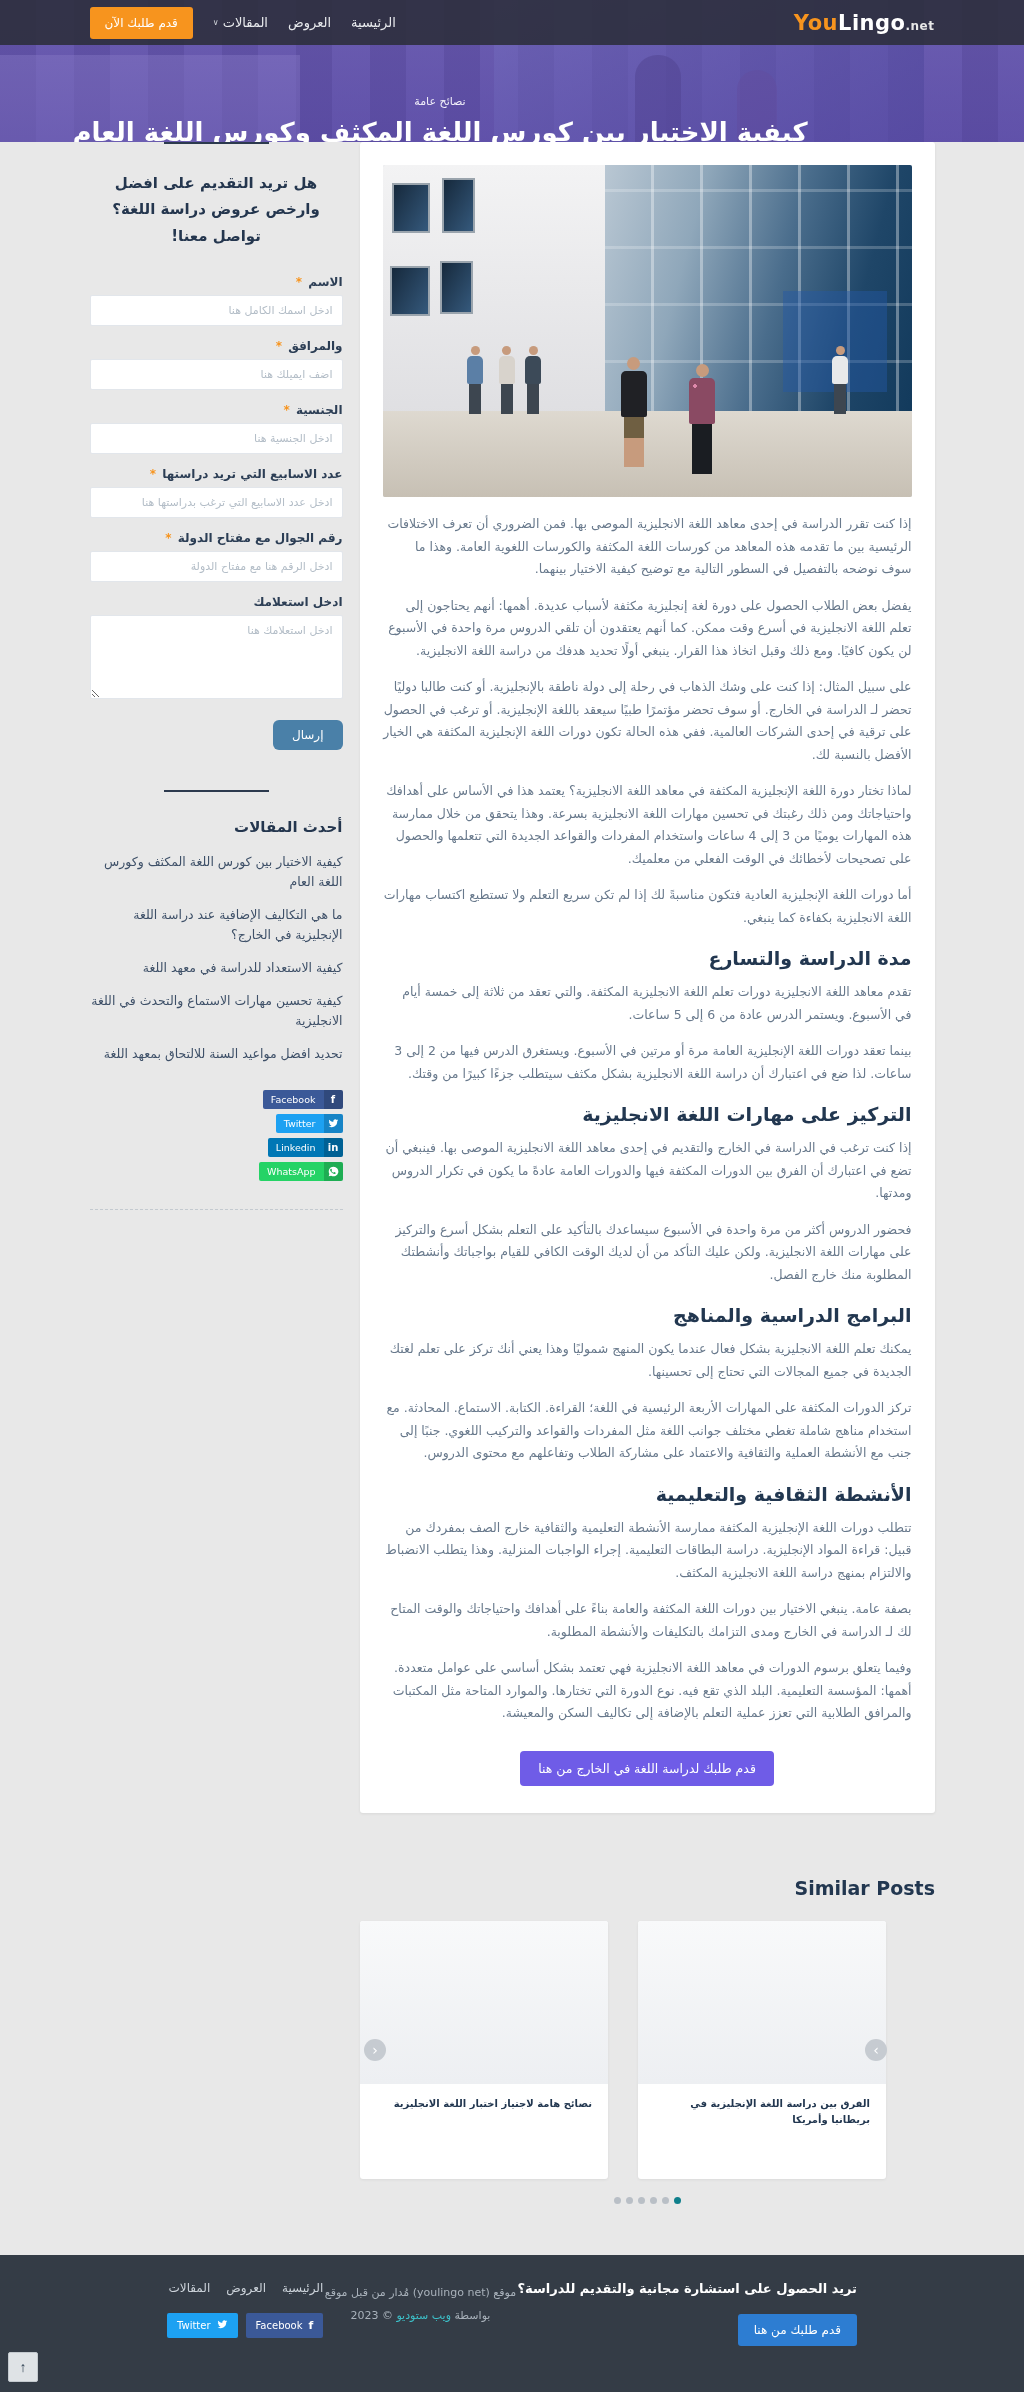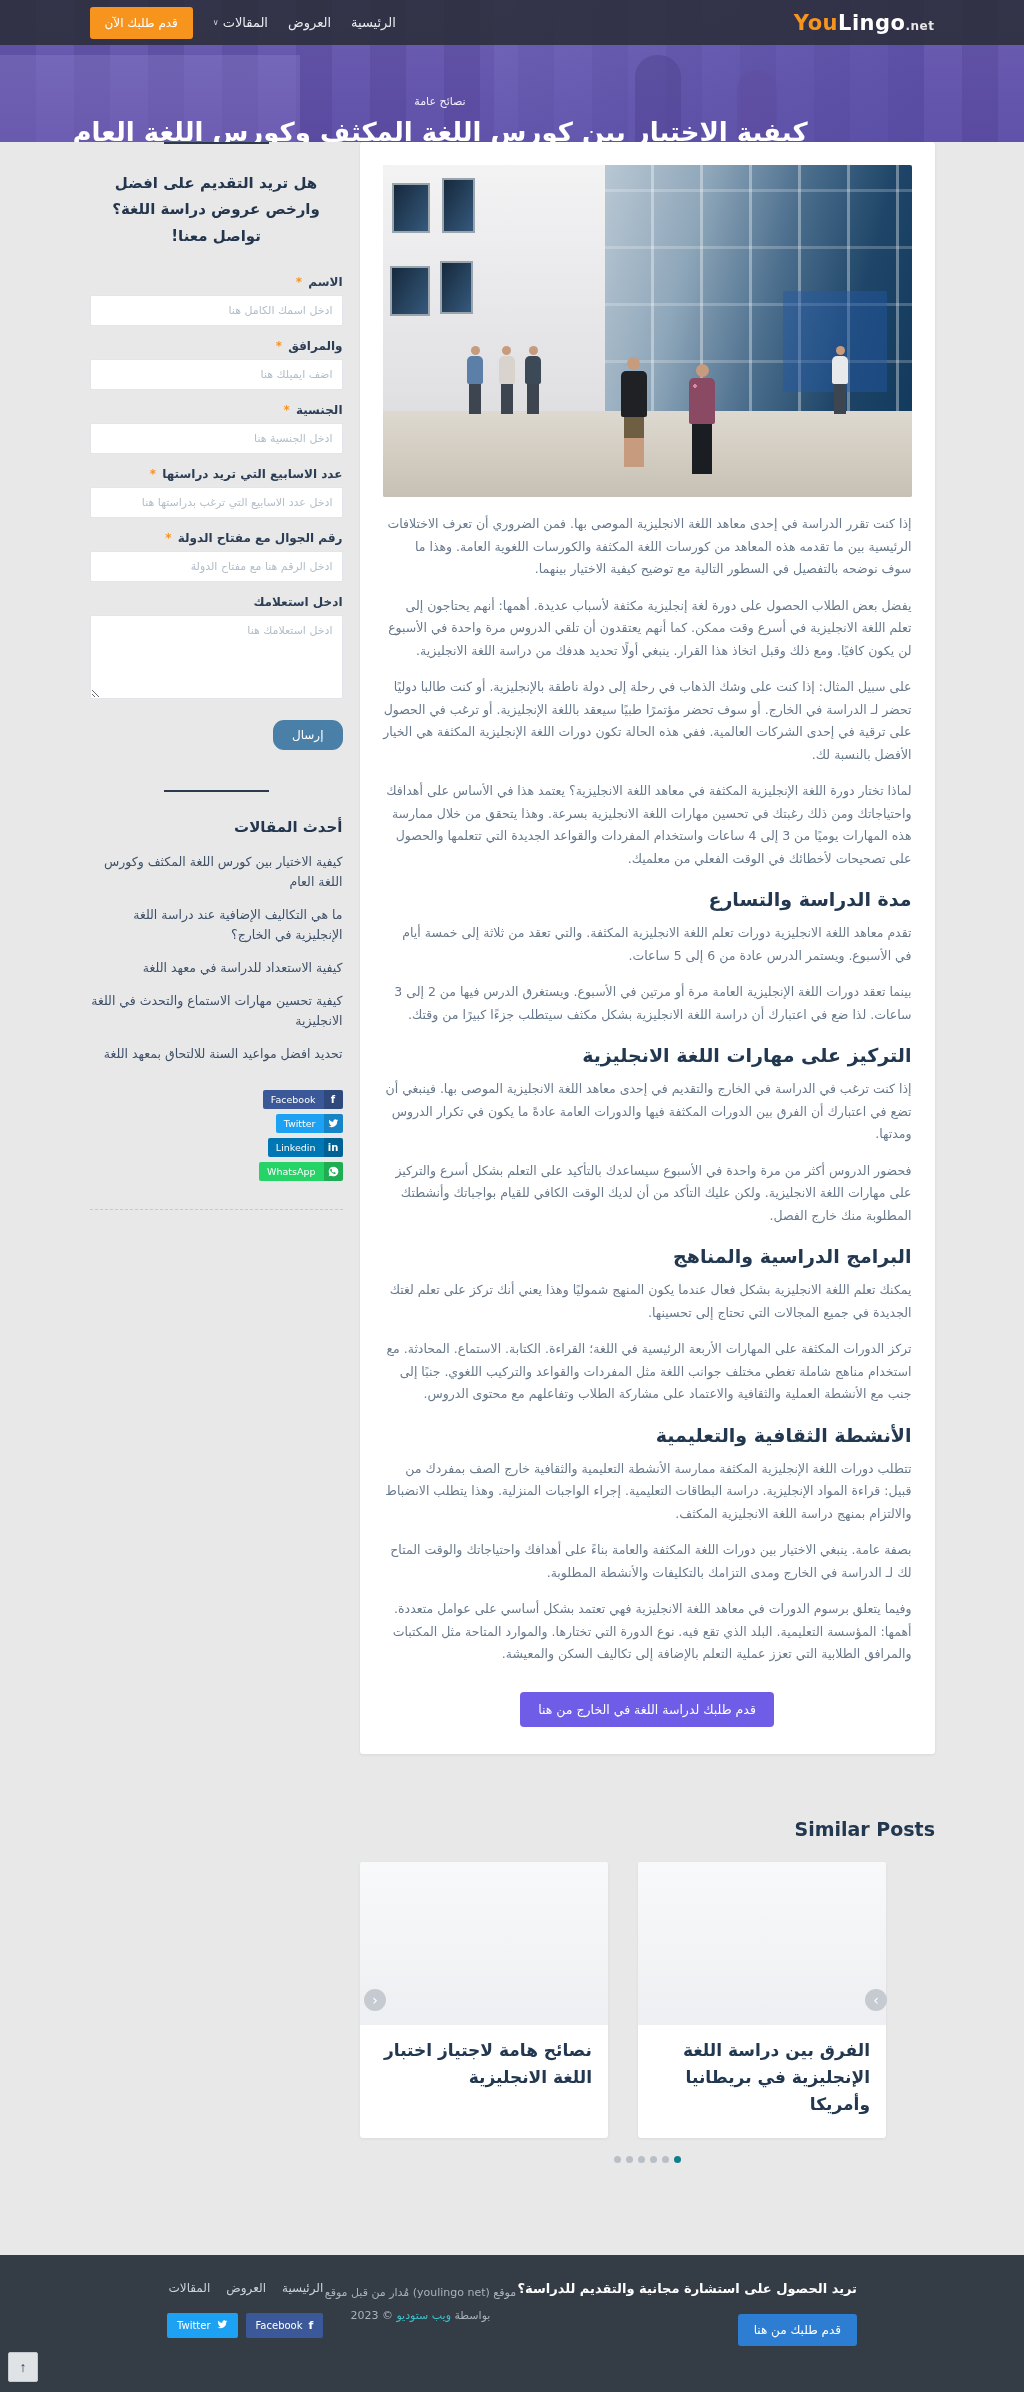--- a/index.html
+++ b/index.html
@@ -42,21 +42,21 @@
   .sidebar { width:253px; flex:none; padding-top:0; }
   .widget-line { width:105px; height:2px; background:#2c3a4e; margin:0 auto 26px; }
   .form-heading { color:#24364e; font-weight:bold; font-size:15px; text-align:center; line-height:1.75; margin:0 0 26px; }
   .fgroup { margin-bottom:13px; }
   .fgroup label { display:block; color:#2c3e55; font-size:12px; font-weight:bold; margin-bottom:6px; text-align:right; }
   .req { color:#F7941E; margin-right:2px; }
   .fgroup input, .fgroup textarea { width:100%; background:#fff; border:1px solid #e2e6eb; border-radius:2px;
       padding:8px 9px; font-size:11px; font-family:inherit; color:#41505f; }
   .fgroup input::placeholder, .fgroup textarea::placeholder { color:#b3bdc7; }
   .fgroup textarea { height:84px; resize:vertical; }
-  .submit-btn { background:#4A80A8; color:#fff; border:none; padding:8px 19px; font-size:12px; border-radius:11px;
+  .submit-btn { background:#4A80A8; color:#fff; border:none; padding:8px 19px; font-size:12px; border-radius:6px;
       font-family:inherit; cursor:pointer; margin-top:4px; }
   .recent { margin-top:40px; }
   .recent-heading { text-align:right; color:#24364e; font-size:15px; font-weight:bold; margin:0 0 16px; }
   .recent-item { display:block; color:#3e5068; font-size:12.5px; line-height:1.6; margin-bottom:13px;
       text-decoration:none; text-align:right; cursor:pointer; }
   .share { margin-top:26px; display:flex; flex-direction:column; align-items:flex-start; gap:5px; }
   .share-btn { display:flex; direction:ltr; align-items:stretch; color:#fff; font-size:9.5px; border-radius:2px;
       overflow:hidden; cursor:pointer; border:none; padding:0; font-family:inherit; }
   .share-label { padding:4px 8px; }
   .share-icn { width:19px; display:flex; align-items:center; justify-content:center; background:rgba(0,0,0,.18);
@@ -102,21 +102,21 @@
   .cta-btn { display:block; margin:26px auto 4px; width:max-content; background:#6F5CE7; color:#fff; font-size:12.5px;
       padding:10px 18px; border-radius:4px; border:none; font-family:inherit; cursor:pointer; }
 
   
   .similar { width:575px; flex:none; align-self:flex-start; margin:64px 89px 0 0; }
   .similar-heading { text-align:right; color:#223750; font-size:19px; font-weight:bold; margin:0 0 22px; direction:ltr; }
   .cards { position:relative; display:flex; gap:30px; padding-right:49px; }
   .card { background:#fff; width:248px; border-radius:3px; overflow:hidden; box-shadow:0 1px 3px rgba(0,0,0,.06);
       min-height:258px; cursor:pointer; }
   .card-img { height:163px; background:linear-gradient(#f8f9fa,#edeff2); }
-  .card-title { padding:12px 16px 20px; color:#223750; font-size:17px; font-weight:bold; line-height:1.6; text-align:right; }
+  .card-title { padding:12px 16px 20px; color:#223750; font-size:10px; font-weight:bold; line-height:1.6; text-align:right; }
   .arrow { position:absolute; top:50%; transform:translateY(-50%); width:22px; height:22px; border-radius:50%;
       background:#c6cbd1; color:#fff; display:flex; align-items:center; justify-content:center; font-size:14px;
       border:none; cursor:pointer; font-family:inherit; z-index:2; }
   .arrow-left  { left:4px; }
   .arrow-right { right:48px; }
   .dots { display:flex; direction:ltr; gap:5px; justify-content:center; margin-top:18px; }
   .dot { width:7px; height:7px; border-radius:50%; background:#b9bfc6; cursor:pointer; }
   .dot.active { background:#0F7F8B; }
 
   
@@ -224,20 +224,21 @@
             <div class="legs"></div>
           </div>
       </div>
 
       <div class="article-body">
         <p>إذا كنت تقرر الدراسة في إحدى معاهد اللغة الانجليزية الموصى بها. فمن الضروري أن تعرف الاختلافات الرئيسية بين ما تقدمه هذه المعاهد من كورسات اللغة المكثفة والكورسات اللغوية العامة. وهذا ما سوف نوضحه بالتفصيل في السطور التالية مع توضيح كيفية الاختيار بينهما.</p>
         <p>يفضل بعض الطلاب الحصول على دورة لغة إنجليزية مكثفة لأسباب عديدة. أهمها: أنهم يحتاجون إلى تعلم اللغة الانجليزية في أسرع وقت ممكن. كما أنهم يعتقدون أن تلقي الدروس مرة واحدة في الأسبوع لن يكون كافيًا. ومع ذلك وقبل اتخاذ هذا القرار. ينبغي أولًا تحديد هدفك من دراسة اللغة الانجليزية.</p>
         <p>على سبيل المثال: إذا كنت على وشك الذهاب في رحلة إلى دولة ناطقة بالإنجليزية. أو كنت طالبا دوليًا تحضر لـ الدراسة في الخارج. أو سوف تحضر مؤتمرًا طبيًا سيعقد باللغة الإنجليزية. أو ترغب في الحصول على ترقية في إحدى الشركات العالمية. ففي هذه الحالة تكون دورات اللغة الإنجليزية المكثفة هي الخيار الأفضل بالنسبة لك.</p>
 
         <p>لماذا تختار دورة اللغة الإنجليزية المكثفة في معاهد اللغة الانجليزية؟ يعتمد هذا في الأساس على أهدافك واحتياجاتك ومن ذلك رغبتك في تحسين مهارات اللغة الانجليزية بسرعة. وهذا يتحقق من خلال ممارسة هذه المهارات يوميًا من 3 إلى 4 ساعات واستخدام المفردات والقواعد الجديدة التي تتعلمها والحصول على تصحيحات لأخطائك في الوقت الفعلي من معلميك.</p>
+        <p>أما دورات اللغة الإنجليزية العادية فتكون مناسبةً لك إذا لم تكن سريع التعلم ولا تستطيع اكتساب مهارات اللغة الانجليزية بكفاءة كما ينبغي.</p>
 
         <h2>مدة الدراسة والتسارع</h2>
         <p>تقدم معاهد اللغة الانجليزية دورات تعلم اللغة الانجليزية المكثفة. والتي تعقد من ثلاثة إلى خمسة أيام في الأسبوع. ويستمر الدرس عادة من 6 إلى 5 ساعات.</p>
         <p>بينما تعقد دورات اللغة الإنجليزية العامة مرة أو مرتين في الأسبوع. ويستغرق الدرس فيها من 2 إلى 3 ساعات. لذا ضع في اعتبارك أن دراسة اللغة الانجليزية بشكل مكثف سيتطلب جزءًا كبيرًا من وقتك.</p>
 
         <h2>التركيز على مهارات اللغة الانجليزية</h2>
         <p>إذا كنت ترغب في الدراسة في الخارج والتقديم في إحدى معاهد اللغة الانجليزية الموصى بها. فينبغي أن تضع في اعتبارك أن الفرق بين الدورات المكثفة فيها والدورات العامة عادةً ما يكون في تكرار الدروس ومدتها.</p>
         <p>فحضور الدروس أكثر من مرة واحدة في الأسبوع سيساعدك بالتأكيد على التعلم بشكل أسرع والتركيز على مهارات اللغة الانجليزية. ولكن عليك التأكد من أن لديك الوقت الكافي للقيام بواجباتك وأنشطتك المطلوبة منك خارج الفصل.</p>
 
         <h2>البرامج الدراسية والمناهج</h2>

